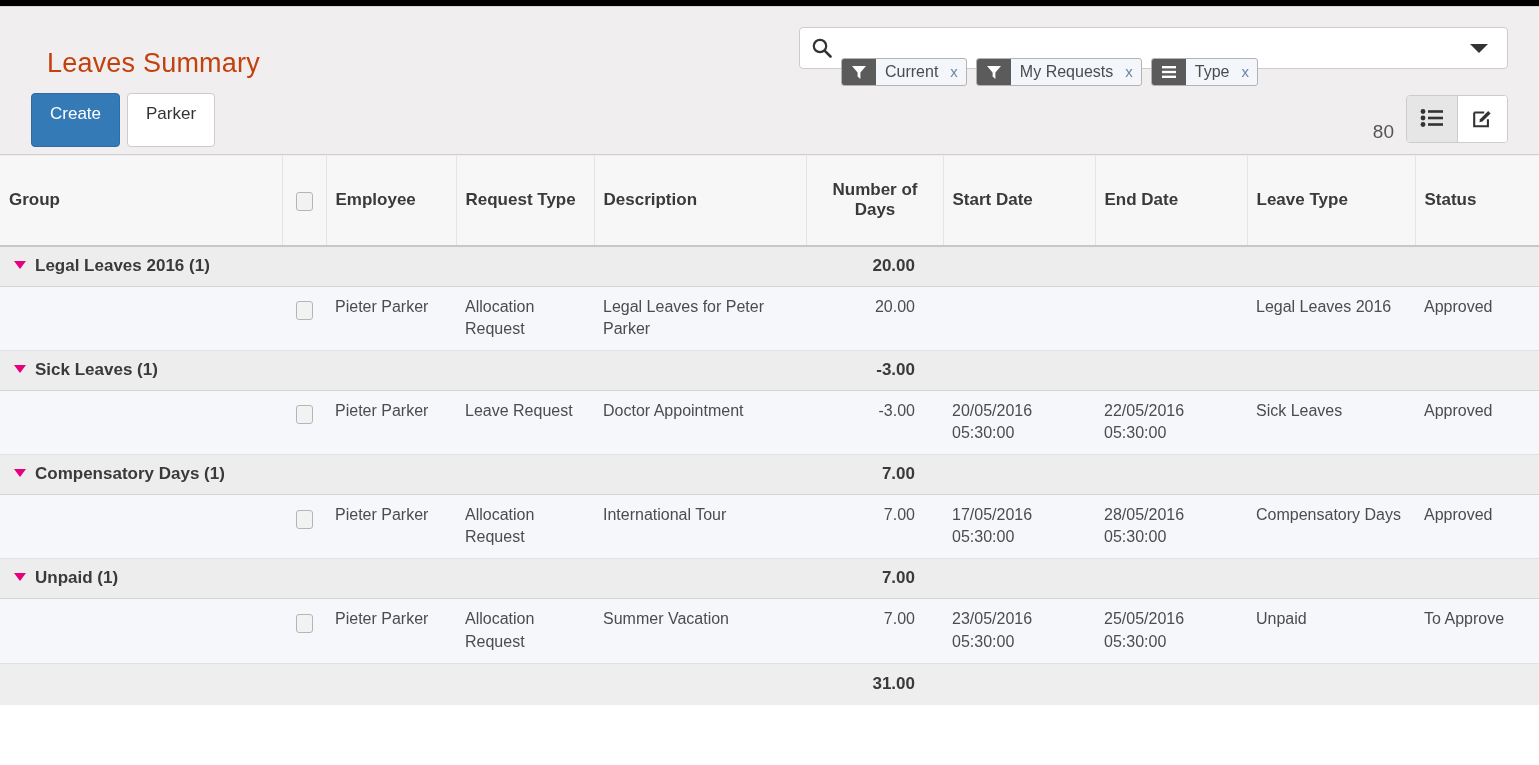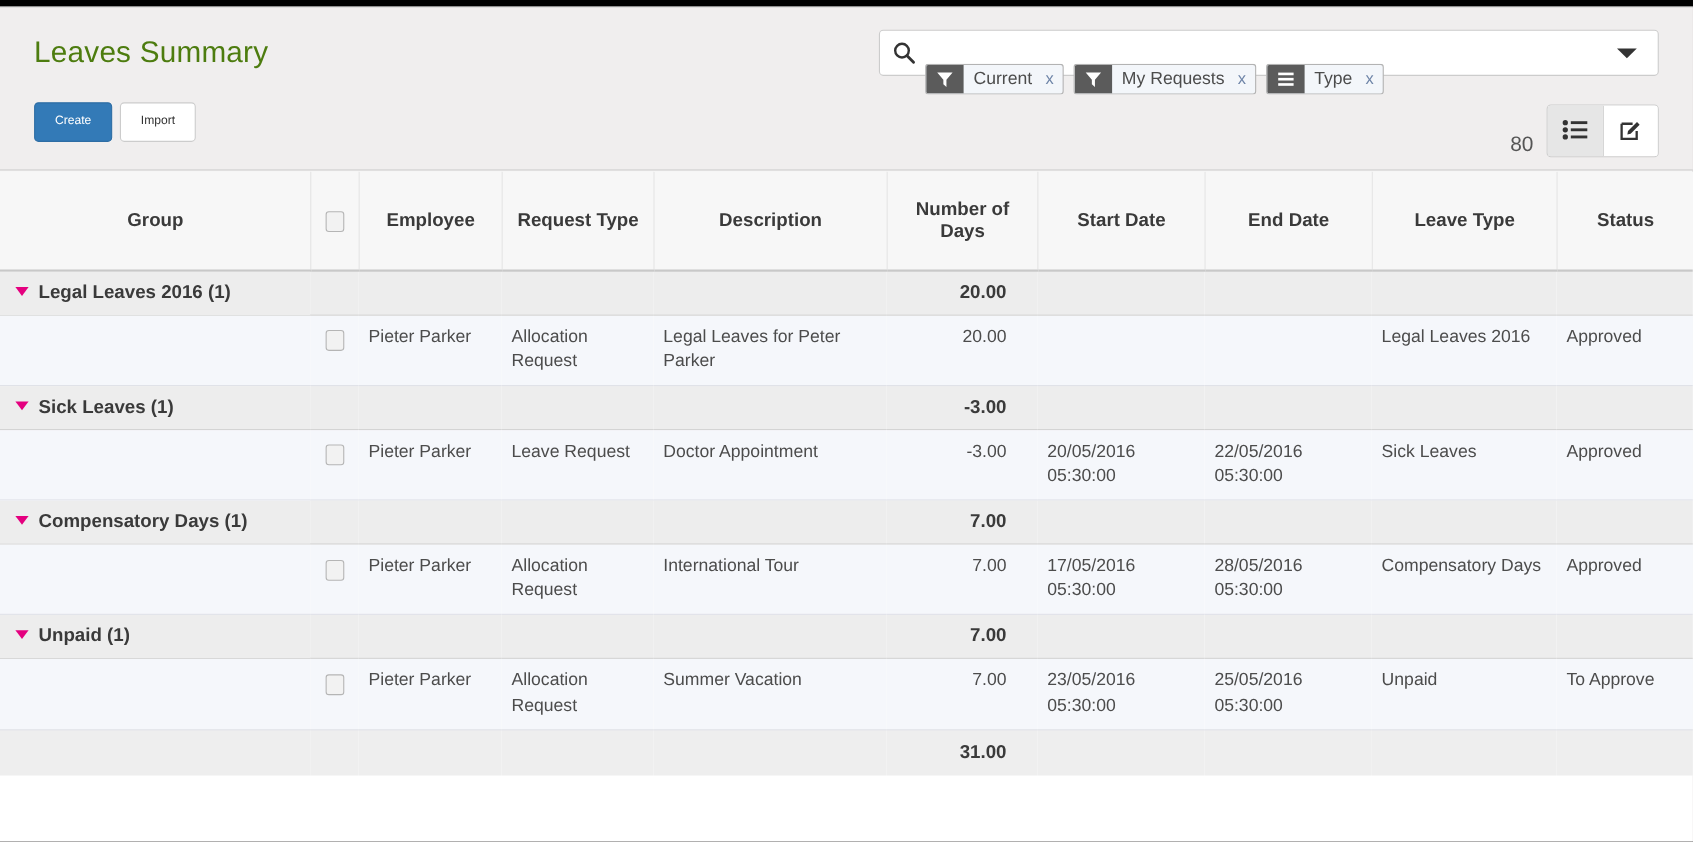--- a/index.html
+++ b/index.html
@@ -28,36 +28,36 @@
     position: relative;
     height: 148px;
     background: #f0eeee;
     border-bottom: 1px solid #cfcfcf;
   }
   .page-title {
     position: absolute;
     left: 31px; top: 26px;
     font-size: 27px;
     font-weight: normal;
-    color: #4d7c0f;
+    color: #c2410c;
     letter-spacing: 0.2px;
     line-height: 1.1;
-    margin: 0;
+    margin: 16px;
   }
   .btn-row {
     position: absolute;
     left: 31px; top: 86px;
     display: flex;
     gap: 7px;
   }
   .btn {
     font-family: "Liberation Sans", sans-serif;
-    font-size: 11px;
+    font-size: 17px;
     line-height: 1;
-    padding: 11px 18px 12px;
+    padding: 11px 18px 24px;
     border-radius: 4px;
     cursor: pointer;
     border: 1px solid transparent;
     white-space: nowrap;
   }
   .btn-primary {
     background: #337ab7;
     border-color: #2e6da4;
     color: #ffffff;
   }
@@ -186,21 +186,21 @@
     table-layout: fixed;
     font-size: 17px;
   }
   table.olist thead th {
     background: #f7f7f7;
     border-bottom: 2px solid #c8c8c8;
     border-right: 1px solid #e4e4e4;
     font-weight: bold;
     color: #3a3a3a;
     font-size: 17px;
-    text-align: center;
+    text-align: left;
     vertical-align: middle;
     padding: 13px 8px 14px 9px;
     height: 90px;
   }
   table.olist thead th.num { text-align: center; }
   table.olist thead th.cbcol { padding: 0; text-align: center; }
 
   .grp-row td {
     background: #ededed;
     border-bottom: 1px solid #d4d4d4;
@@ -270,21 +270,21 @@
 <body>
 
 <div id="app">
 
   <div class="control-panel">
 
     <h1 class="page-title">Leaves Summary</h1>
 
     <div class="btn-row">
       <button class="btn btn-primary">Create</button>
-      <button class="btn btn-default">Import</button>
+      <button class="btn btn-default">Parker</button>
     </div>
 
     <div class="search-view">
       <span class="search-icon">
         <svg width="24" height="24" viewBox="0 0 24 24">
           <circle cx="10" cy="10" r="6.2" fill="none" stroke="#333" stroke-width="2.2"></circle>
           <line x1="14.6" y1="14.6" x2="20.5" y2="20.5" stroke="#333" stroke-width="2.6" stroke-linecap="round"></line>
         </svg>
       </span>
 

